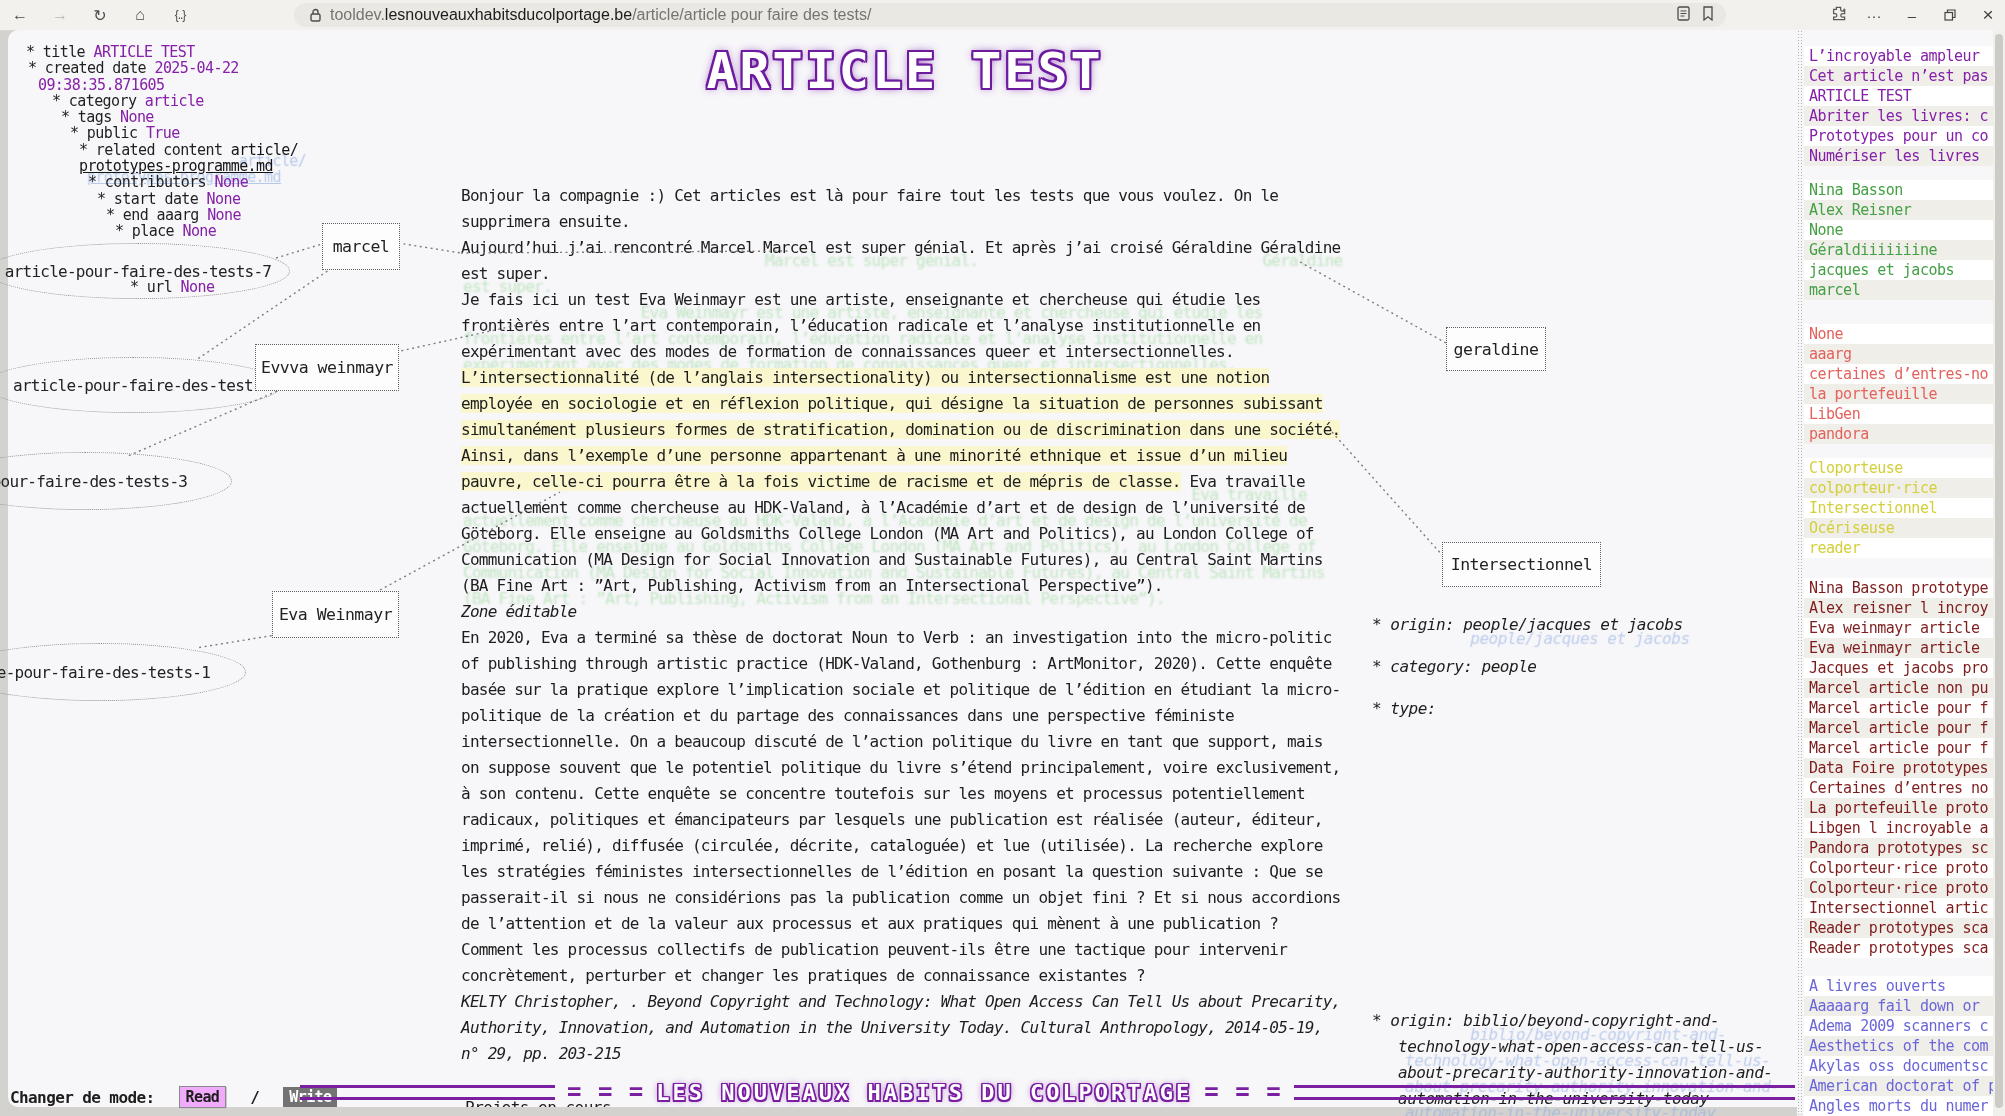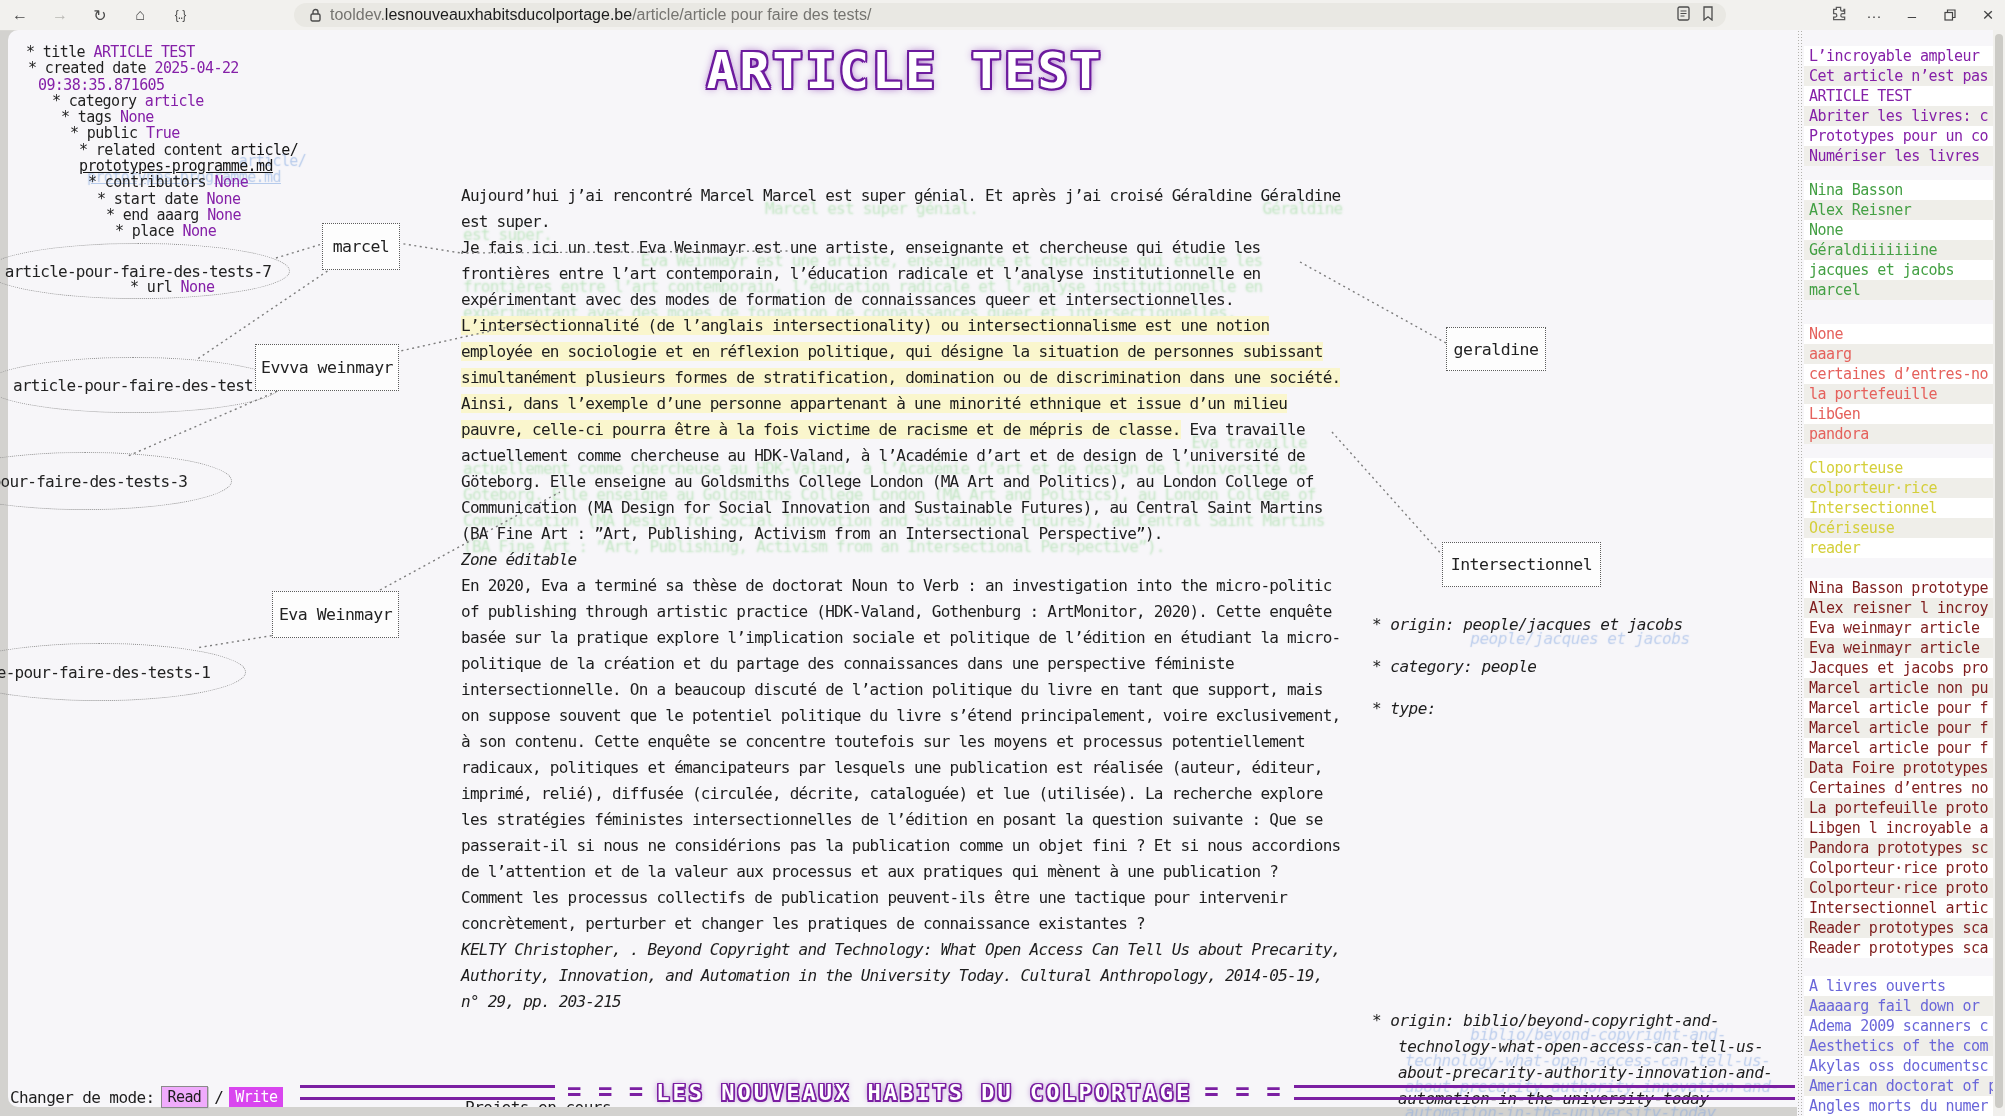--- a/index.html
+++ b/index.html
@@ -65,23 +65,23 @@
   .sb-group div:nth-child(even){background:#efeee9;}
   #g-purple{top:16px;color:#8520a8;}
   #g-green{top:150px;color:#44a044;}
   #g-red{top:294px;color:#e5615c;}
   #g-yellow{top:428px;color:#d4cf3a;}
   #g-gray{top:548px;color:#7f1d1d;}
   #g-blue{top:946px;color:#6a66d9;}
   #sb-scroll{position:absolute;left:196px;top:0;width:12px;height:1086px;background:#f1f0ed;z-index:3;}
   #sb-thumb{position:absolute;left:2px;top:4px;width:8px;height:1074px;background:#cccbc6;border-radius:4px;}
   
-  #modebar{position:absolute;left:10px;top:1056px;font-size:16px;letter-spacing:-0.6px;color:#1d1d1d;z-index:4;display:flex;align-items:center;gap:6px;}
+  #modebar{position:absolute;left:10px;top:1056px;font-size:16px;letter-spacing:-0.6px;color:#1d1d1d;z-index:4;display:flex;align-items:center;gap:24px;font-weight:bold;}
   .btn-read{border:1px solid #8a8a8a;background:#f0abfc;box-shadow:1px 1px 0 #c9c9c9;padding:0 6px;line-height:20px;font-size:15px;}
-  .btn-write{background:#d946ef;color:#ffffff;padding:0 6px;line-height:20px;font-size:15px;}
+  .btn-write{background:#737373;color:#ffffff;padding:0 6px;line-height:20px;font-size:15px;}
   
   #footer{position:absolute;left:300px;top:1046px;width:1495px;height:32px;display:flex;align-items:center;gap:12px;z-index:7;}
   .dline{height:9px;border-top:3.5px solid #7b1fa2;border-bottom:3.5px solid #7b1fa2;}
   .dline.left{width:255px;}
   .dline.right{flex:1;}
   .eq{color:#7b1fa2;font-weight:bold;font-size:24px;letter-spacing:1px;}
   #footer-text{font-size:22px;font-weight:bold;letter-spacing:3px;color:#ffffff;white-space:nowrap;
                text-shadow:-1.5px 0 #7b1fa2,1.5px 0 #7b1fa2,0 -1.5px #7b1fa2,0 1.5px #7b1fa2,
                            -1.5px -1.5px #7b1fa2,1.5px 1.5px #7b1fa2,-1.5px 1.5px #7b1fa2,1.5px -1.5px #7b1fa2,
                            0 0 6px rgba(125,40,170,0.8);}
@@ -182,20 +182,21 @@
 
     <div class="nbox" style="left:322px;top:193px;width:76px;height:45px;">marcel</div>
     <div class="nbox" style="left:255px;top:314px;width:142px;height:45px;">Evvva weinmayr</div>
     <div class="nbox" style="left:272px;top:561px;width:125px;height:45px;">Eva Weinmayr</div>
     <div class="nbox" style="left:1446px;top:297px;width:98px;height:42px;">geraldine</div>
     <div class="nbox" style="left:1442px;top:512px;width:157px;height:43px;">Intersectionnel</div>
 
     <div id="title">ARTICLE TEST</div>
 
     <div id="maincol">
+      <p class="mb8">Bonjour la compagnie :) Cet articles est là pour faire tout les tests que vous voulez. On le supprimera ensuite.</p>
       <p class="mb10"><span>Aujourd’hui j’ai rencontré Marcel </span><span class="sh-green">Marcel est super génial.</span><span> Et après j’ai croisé Géraldine </span><span class="sh-green">Géraldine est super.</span></p>
       <p class="mb8"><span>Je fais ici un test </span><span class="sh-green">Eva Weinmayr est une artiste, enseignante et chercheuse qui étudie les frontières entre l’art contemporain, l’éducation radicale et l’analyse institutionnelle en expérimentant avec des modes de formation de connaissances queer et intersectionnelles.</span><span> </span><span class="hl-yellow">L’intersectionnalité (de l’anglais intersectionality) ou intersectionnalisme est une notion employée en sociologie et en réflexion politique, qui désigne la situation de personnes subissant simultanément plusieurs formes de stratification, domination ou de discrimination dans une société. Ainsi, dans l’exemple d’une personne appartenant à une minorité ethnique et issue d’un milieu pauvre, celle-ci pourra être à la fois victime de racisme et de mépris de classe.</span><span> </span><span class="sh-green">Eva travaille actuellement comme chercheuse au HDK-Valand, à l’Académie d’art et de design de l’université de Göteborg. Elle enseigne au Goldsmiths College London (MA Art and Politics), au London College of Communication (MA Design for Social Innovation and Sustainable Futures), au Central Saint Martins (BA Fine Art : ”Art, Publishing, Activism from an Intersectional Perspective”).</span></p>
       <p class="mb8 ital">Zone éditable</p>
       <p class="mb18">En 2020, Eva a terminé sa thèse de doctorat Noun to Verb : an investigation into the micro-politic of publishing through artistic practice (HDK-Valand, Gothenburg : ArtMonitor, 2020). Cette enquête basée sur la pratique explore l’implication sociale et politique de l’édition en étudiant la micro-politique de la création et du partage des connaissances dans une perspective féministe intersectionnelle. On a beaucoup discuté de l’action politique du livre en tant que support, mais on suppose souvent que le potentiel politique du livre s’étend principalement, voire exclusivement, à son contenu. Cette enquête se concentre toutefois sur les moyens et processus potentiellement radicaux, politiques et émancipateurs par lesquels une publication est réalisée (auteur, éditeur, imprimé, relié), diffusée (circulée, décrite, cataloguée) et lue (utilisée). La recherche explore les stratégies féministes intersectionnelles de l’édition en posant la question suivante : Que se passerait-il si nous ne considérions pas la publication comme un objet fini ? Et si nous accordions de l’attention et de la valeur aux processus et aux pratiques qui mènent à une publication ? Comment les processus collectifs de publication peuvent-ils être une tactique pour intervenir concrètement, perturber et changer les pratiques de connaissance existantes ?</p>
       <p class="ital">KELTY Christopher, . Beyond Copyright and Technology: What Open Access Can Tell Us about Precarity, Authority, Innovation, and Automation in the University Today. Cultural Anthropology, 2014-05-19, n° 29, pp. 203-215</p>
     </div>
 
     <div id="fields1" class="fields">
       <div class="f-row"><span>* origin: </span><span class="f-val-link">people/jacques et jacobs</span></div>
       <div class="f-row"><span>* category: </span><span>people</span></div>

